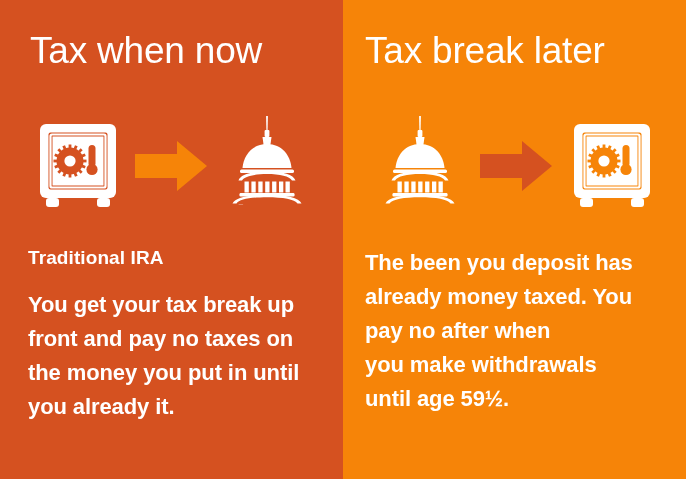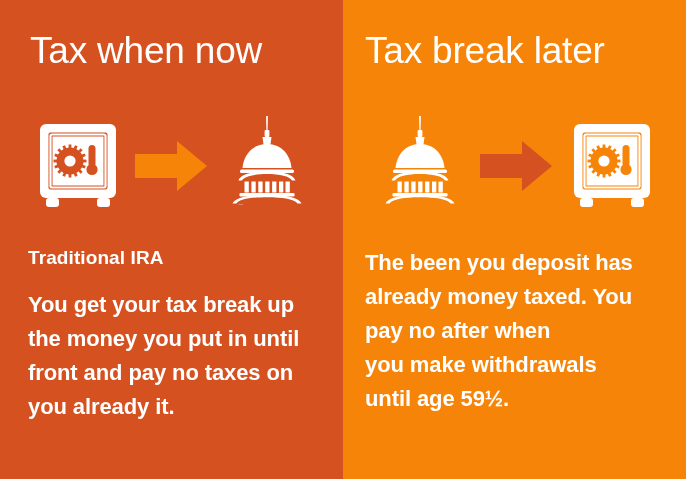--- a/index.html
+++ b/index.html
@@ -258,22 +258,22 @@
             <rect x="20.4" y="90.5" width="4.4" height="0"></rect>
           </g>
         </svg>
       </div>
     </div>
 
     <div class="text-block">
       <p class="subhead">Traditional IRA</p>
       <p class="body-copy">
           <span>You get your tax break up</span>
+          <span>front and pay no taxes on</span>
           <span>the money you put in until</span>
-          <span>front and pay no taxes on</span>
           <span>you already it.</span>
         </p>
     </div>
   </div>
 
   <div class="panel panel-right" style="background: rgb(246, 132, 8);">
 
     <div class="panel-title">Tax break later</div>
 
     <div class="icon-row">

